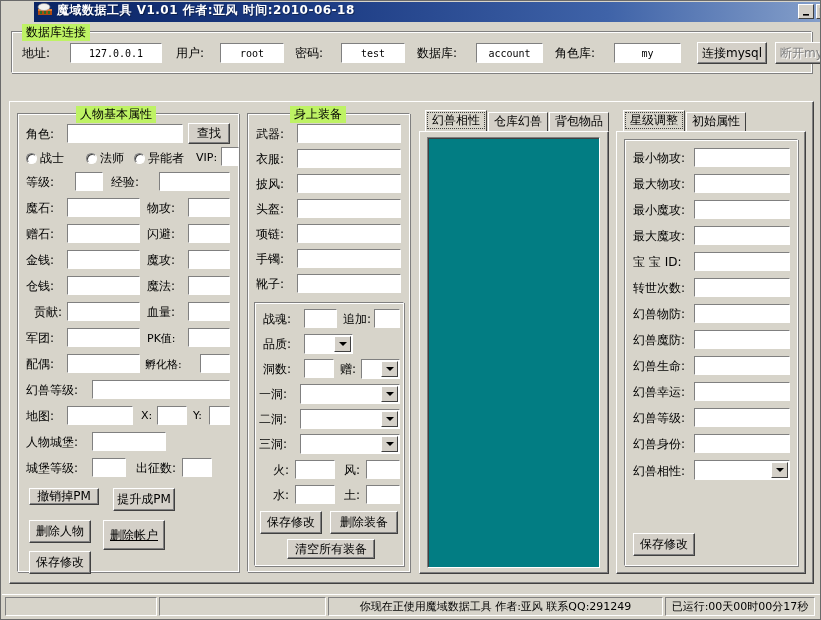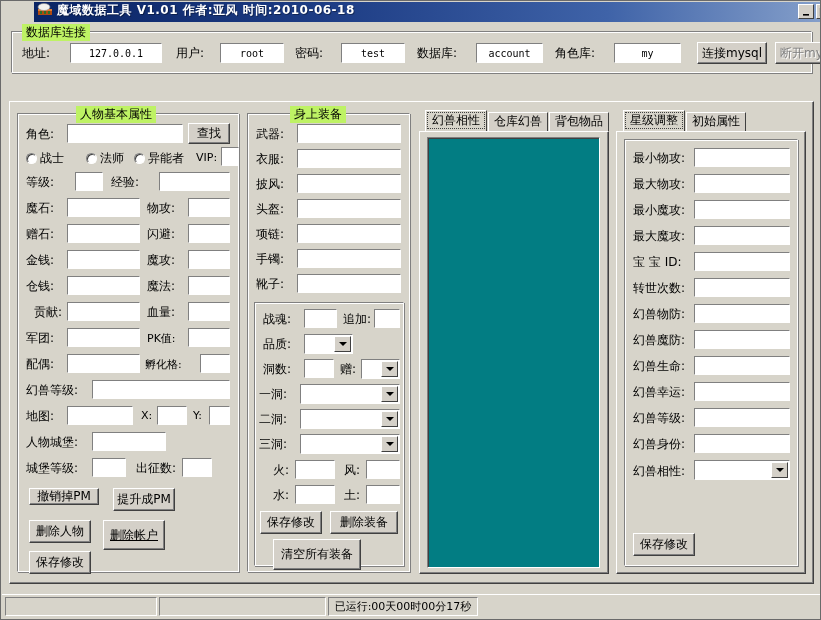--- a/index.html
+++ b/index.html
@@ -424,21 +424,21 @@
       <span class="lbl" style="position:absolute;left:89px;top:159px;">风:</span>
       <span class="field" style="position:absolute;left:111px;top:157px;width:34px;height:19px;"></span>
 
       <span class="lbl" style="position:absolute;left:18px;top:184px;">水:</span>
       <span class="field" style="position:absolute;left:40px;top:182px;width:40px;height:19px;"></span>
       <span class="lbl" style="position:absolute;left:89px;top:184px;">土:</span>
       <span class="field" style="position:absolute;left:111px;top:182px;width:34px;height:19px;"></span>
 
       <span class="btn" style="position:absolute;left:5px;top:208px;width:62px;height:23px;">保存修改</span>
       <span class="btn" style="position:absolute;left:75px;top:208px;width:68px;height:23px;">删除装备</span>
-      <span class="btn" style="position:absolute;left:18px;top:236px;width:88px;height:31px;">清空所有装备</span>
+      <span class="btn" style="position:absolute;left:32px;top:236px;width:88px;height:20px;">清空所有装备</span>
     </div>
   </div>
 
   <div class="tabstrip" style="left:424px; top:111px;">
     <span class="tab active">幻兽相性</span>
     <span class="tab">仓库幻兽</span>
     <span class="tab">背包物品</span>
   </div>
   <div class="tabbody" style="left:418px; top:130px; width:190px; height:443px;"></div>
   <div class="teal-list" style="left:426px; top:136px; width:173px; height:431px;"></div>
@@ -493,16 +493,17 @@
           <i></i>
         </span>
     </span>
 
     <span class="btn" style="position:absolute;left:8px;top:393px;width:62px;height:23px;">保存修改</span>
   </div>
 
   <div id="statusbar">
     <span class="sb-cell" style="width:152px;"></span>
     <span class="sb-cell" style="width:167px;"></span>
+    <span class="sb-cell" style="width:335px;">你现在正使用魔域数据工具  作者:亚风  联系QQ:291249</span>
     <span class="sb-cell" style="width:150px;">已运行:00天00时00分17秒</span>
   </div>
 
 </div>
 
 </body></html>

